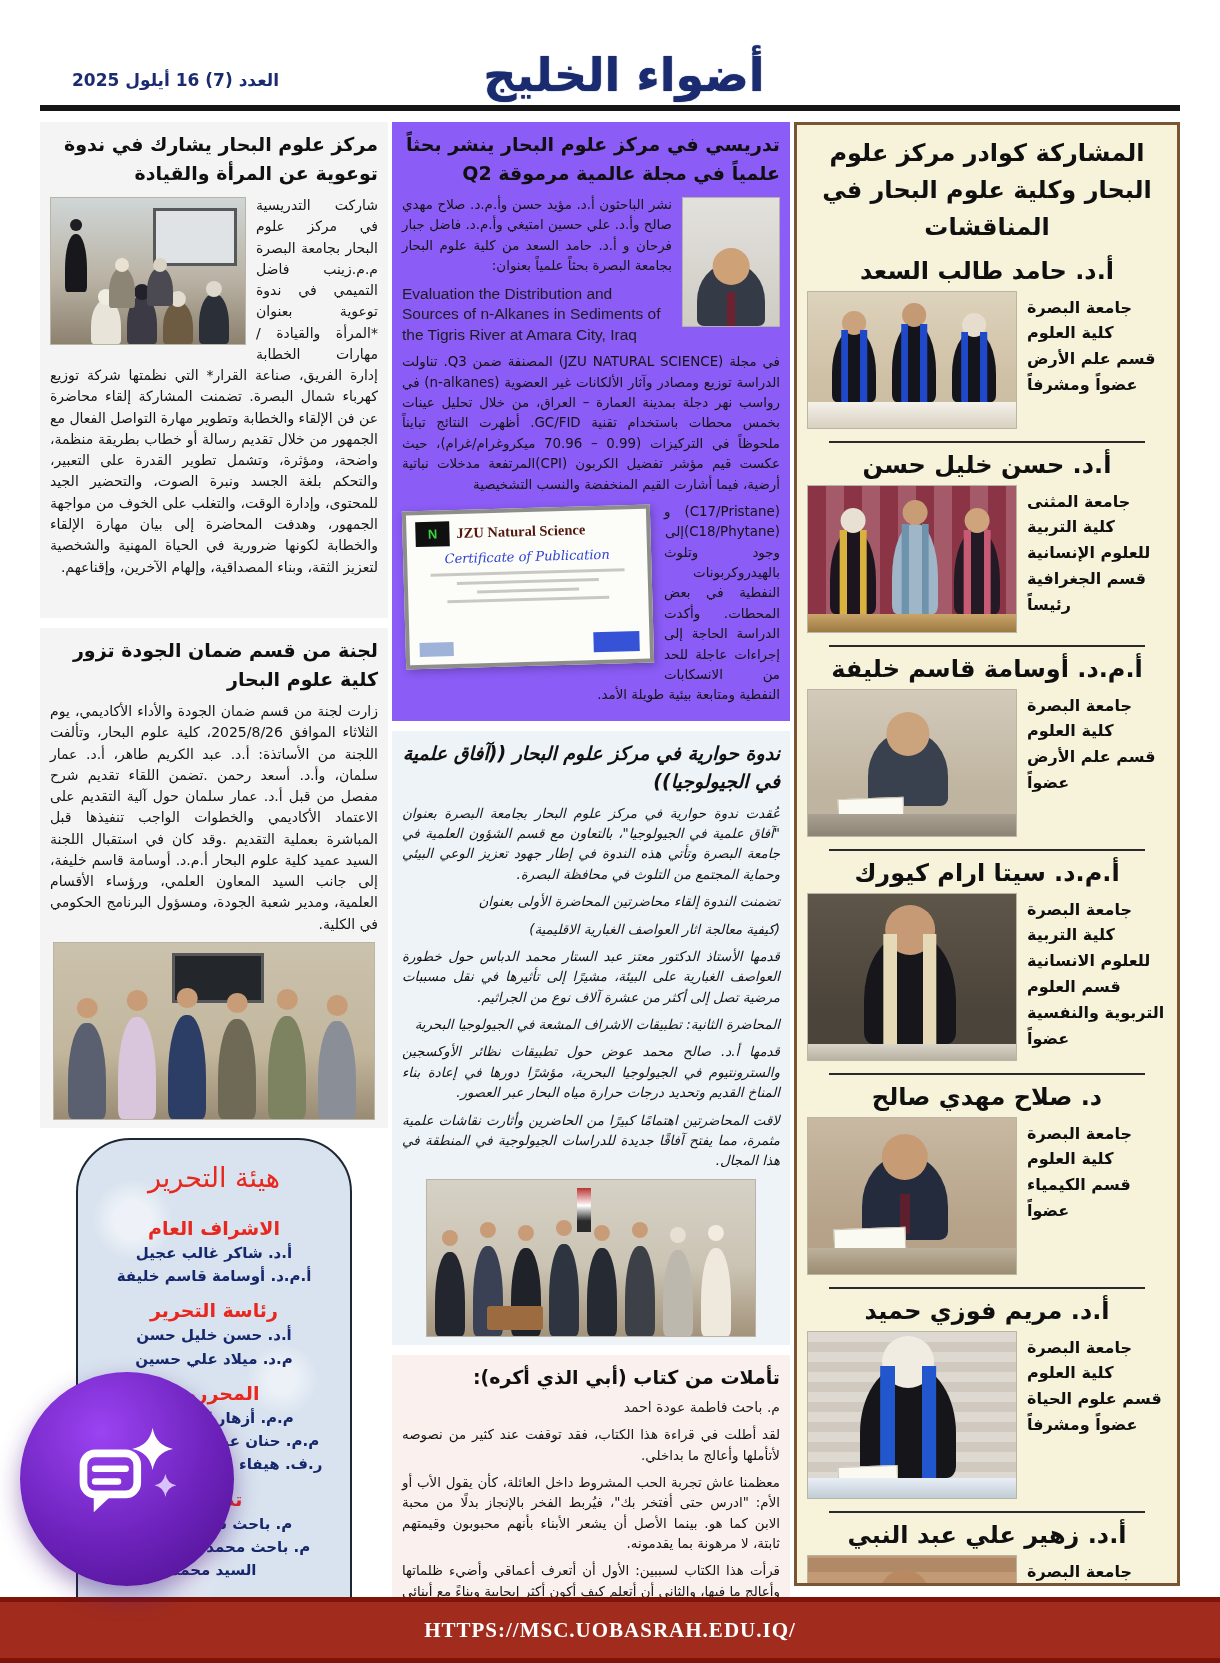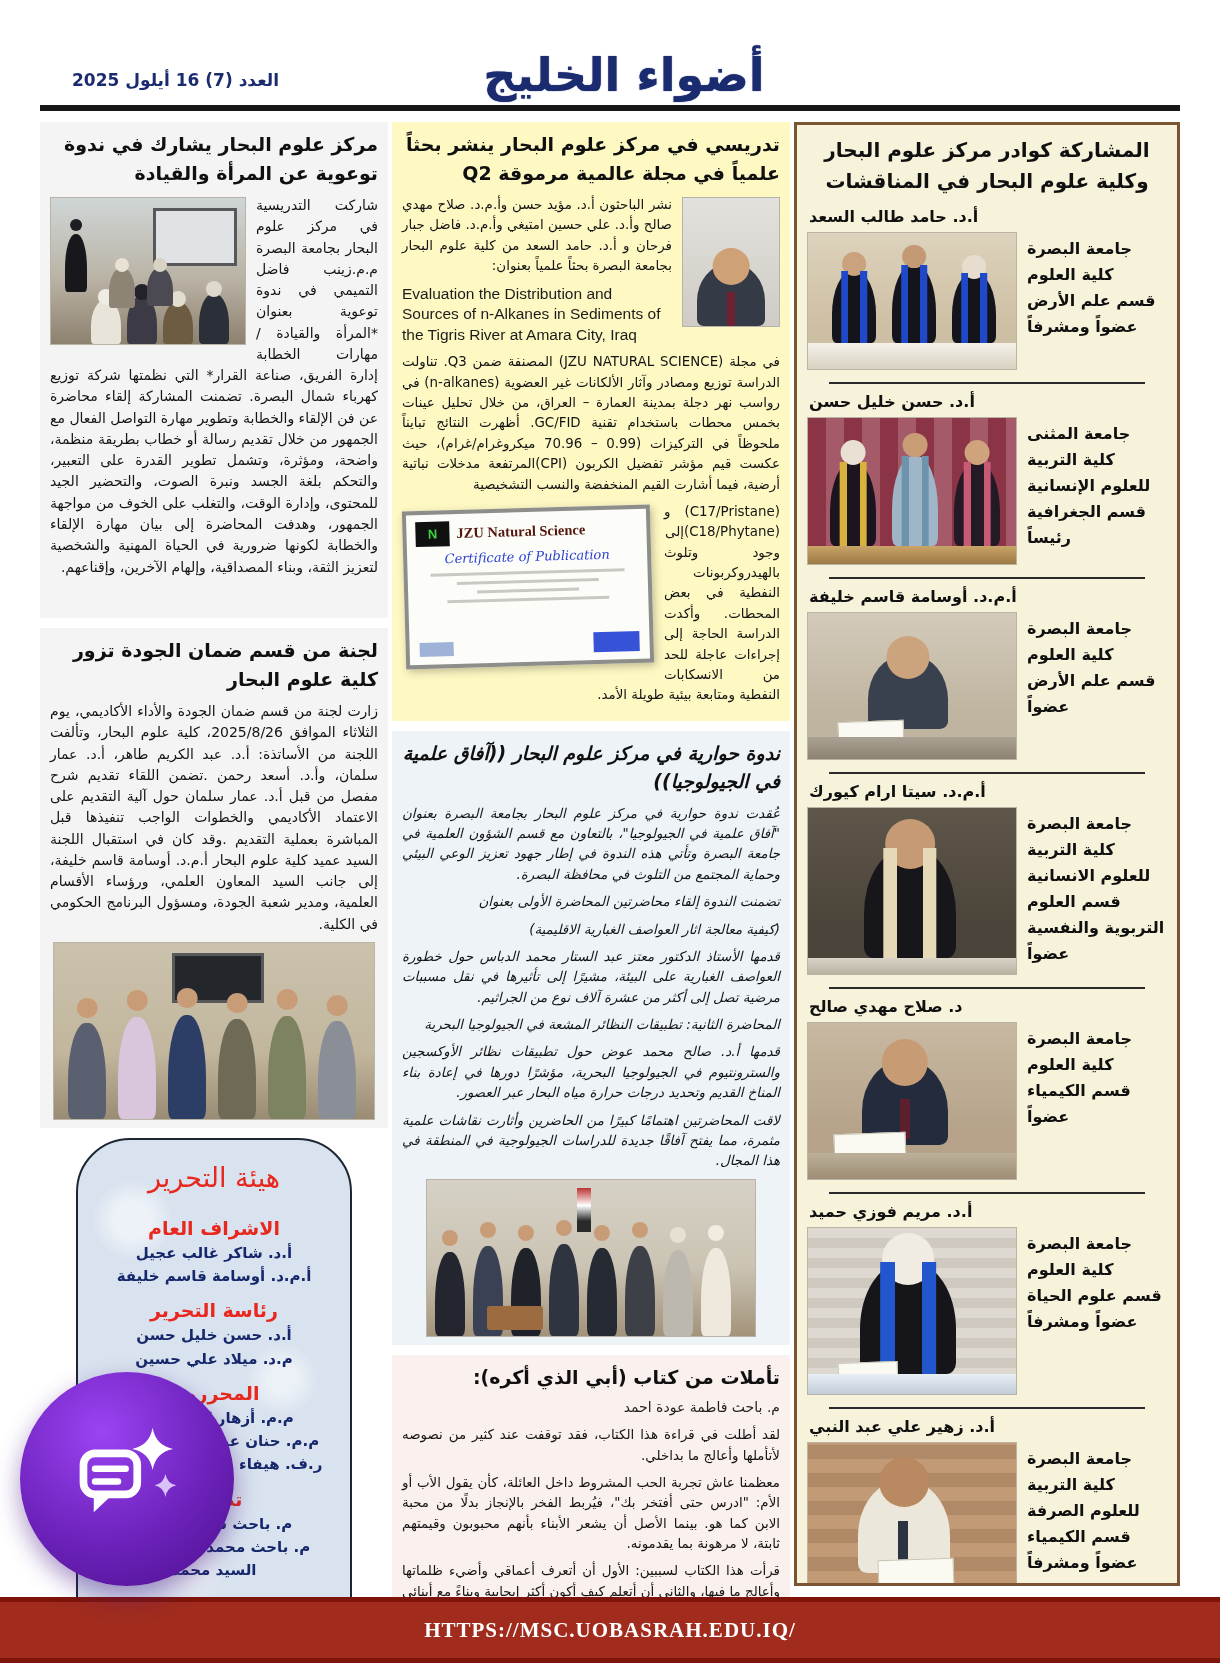--- a/index.html
+++ b/index.html
@@ -10,21 +10,21 @@
   .masthead{position:absolute;top:48px;left:14px;width:100%;text-align:center;font-size:46px;font-weight:900;
             color:#1b2b6f;direction:rtl;letter-spacing:1px;text-shadow:0 0 1px #1b2b6f;}
   .hrule{position:absolute;top:105px;left:40px;width:1140px;height:6px;background:#161616;}
   
   .col-left{position:absolute;left:40px;top:122px;width:348px;direction:rtl;max-height:1470px;}
   .col-mid{position:absolute;left:392px;top:122px;width:398px;direction:rtl;max-height:1472px;}
   .right-panel{position:absolute;left:794px;top:122px;width:386px;height:1464px;background:#f7f3da;
                border:3px solid #7b5434;box-sizing:border-box;direction:rtl;padding:6px 10px;overflow:hidden;}
   .article{margin-bottom:10px;padding:8px 10px;box-sizing:border-box;}
   .bg-gray{background:#f4f4f4;}
-  .bg-green{background:#fef9c3;}
+  .bg-green{background:#8b5cf6;}
   .bg-blue{background:#eef3f8;font-style:italic;}
   .bg-pink{background:#faf1ee;}
   .atitle{font-size:19px;font-weight:bold;color:#101010;text-align:right;line-height:1.5;margin:0 0 8px;}
   .btext{font-size:14px;line-height:1.52;text-align:justify;color:#141414;margin:0 0 7px;}
   .col-mid .btext{font-size:13.4px;}
   .entitle{direction:ltr;text-align:left;font-family:"Liberation Sans",sans-serif;font-size:15.5px;
            color:#1c1c1c;line-height:1.35;margin:4px 0 6px;}
   .author{font-size:14px;font-weight:normal;color:#222;margin:2px 0 10px;text-align:right;}
   
   .ph{position:relative;overflow:hidden;border:1px solid #b9b4a6;box-sizing:border-box;}
@@ -57,22 +57,22 @@
          border-radius:54px;padding:20px 12px;text-align:center;direction:rtl;
          background:
            radial-gradient(circle at 20% 15%,rgba(255,255,255,.55) 0 18px,rgba(255,255,255,0) 40px),
            radial-gradient(circle at 75% 45%,rgba(255,255,255,.5) 0 14px,rgba(255,255,255,0) 36px),
            radial-gradient(circle at 40% 80%,rgba(255,255,255,.45) 0 16px,rgba(255,255,255,0) 40px),
            #d9e3ef;}
   .ed-title{color:#e8281e;font-size:27px;font-weight:400;margin:2px 0 24px;}
   .ed-h{color:#e8281e;font-size:19px;font-weight:900;margin:11px 0 3px;text-align:center;}
   .ed-n{color:#16286b;font-size:15px;font-weight:bold;line-height:1.55;}
   
-  .p-title{font-size:20px;font-weight:bold;text-align:center;line-height:1.55;margin:4px 4px 10px;color:#101010;}
-  .e-name{font-size:16px;font-weight:bold;margin:8px 2px 6px;text-align:left;color:#101010;}
+  .p-title{font-size:24px;font-weight:bold;text-align:center;line-height:1.55;margin:4px 4px 10px;color:#101010;}
+  .e-name{font-size:24px;font-weight:bold;margin:8px 2px 6px;text-align:center;color:#101010;}
   .e-row{display:flex;gap:10px;}
   .e-details{flex:1;font-size:16px;font-weight:bold;line-height:1.62;text-align:left;padding-top:4px;color:#101010;}
   .e-photo{flex:0 0 210px;width:210px;}
   .pdivider{border:none;border-top:2px solid #2a2a2a;width:88%;margin:12px auto 8px;}
   
   .footer{position:absolute;left:0;top:1597px;width:1220px;height:66px;background:#a12c1e;
           border-top:5px solid #7f140a;border-bottom:5px solid #7f140a;box-sizing:border-box;display:flex;}
   .furl{flex:1;display:flex;align-items:center;justify-content:center;color:#ffffff;
         font-family:"Liberation Serif",serif;font-weight:bold;font-size:21px;letter-spacing:1px;}
   
@@ -173,21 +173,21 @@
       <p class="btext">(C17/Pristane) و (C18/Phytane)إلى وجود وتلوث بالهيدروكربونات النفطية في بعض المحطات. وأكدت الدراسة الحاجة إلى إجراءات عاجلة للحد من الانسكابات النفطية ومتابعة بيئية طويلة الأمد.</p>
       <div style="clear:both;"></div>
     </div>
 
     <div class="article bg-blue" style="min-height:486px;">
       <p class="atitle">ندوة حوارية في مركز علوم البحار ((آفاق علمية في الجيولوجيا))</p>
       <p class="btext">عُقدت ندوة حوارية في مركز علوم البحار بجامعة البصرة بعنوان "آفاق علمية في الجيولوجيا"، بالتعاون مع قسم الشؤون العلمية في جامعة البصرة وتأتي هذه الندوة في إطار جهود تعزيز الوعي البيئي وحماية المجتمع من التلوث في محافظة البصرة.</p>
       <p class="btext">تضمنت الندوة إلقاء محاضرتين المحاضرة الأولى بعنوان</p>
       <p class="btext">(كيفية معالجة اثار العواصف الغبارية الاقليمية)</p>
       <p class="btext">قدمها الأستاذ الدكتور معتز عبد الستار محمد الدباس حول خطورة العواصف الغبارية على البيئة، مشيرًا إلى تأثيرها في نقل مسببات مرضية تصل إلى أكثر من عشرة آلاف نوع من الجراثيم.</p>
-      <p class="btext">المحاضرة الثانية: تطبيقات النظائر المشعة في الجيولوجيا البحرية</p>
+      <p class="btext">المحاضرة الثانية: تطبيقات الاشراف المشعة في الجيولوجيا البحرية</p>
       <p class="btext">قدمها أ.د. صالح محمد عوض حول تطبيقات نظائر الأوكسجين والسترونتيوم في الجيولوجيا البحرية، مؤشرًا دورها في إعادة بناء المناخ القديم وتحديد درجات حرارة مياه البحار عبر العصور.</p>
       <p class="btext">لاقت المحاضرتين اهتمامًا كبيرًا من الحاضرين وأثارت نقاشات علمية مثمرة، مما يفتح آفاقًا جديدة للدراسات الجيولوجية في المنطقة في هذا المجال.</p>
       <div class="ph" style="width:330px;height:158px;margin:4px auto 0;background:linear-gradient(180deg,#d6d1c6 0%,#cbc4b4 55%,#a3937b 100%);">
         <div style="position:absolute;left:150px;top:8px;width:14px;height:44px;background:linear-gradient(#b33,#fff 40%,#2a2a2a 75%);"></div>
         <div class="sil" style="left:8px;bottom:0;width:30px;height:84px;--b:#23262e;"></div>
         <div class="sil" style="left:46px;bottom:0;width:30px;height:90px;--b:#3a4154;"></div>
         <div class="sil" style="left:84px;bottom:0;width:30px;height:88px;--b:#1f2228;"></div>
         <div class="sil" style="left:122px;bottom:0;width:30px;height:92px;--b:#2e3440;"></div>
         <div class="sil" style="left:160px;bottom:0;width:30px;height:88px;--b:#262a33;"></div>
         <div class="sil" style="left:198px;bottom:0;width:30px;height:90px;--b:#3d4046;"></div>

